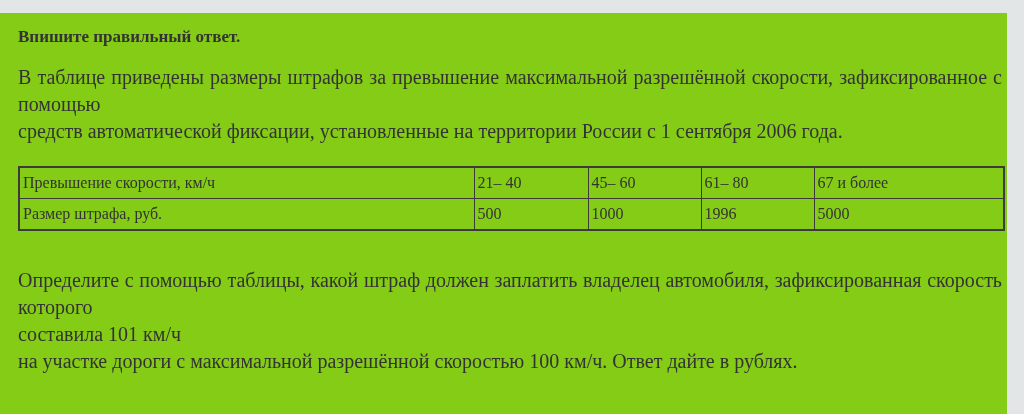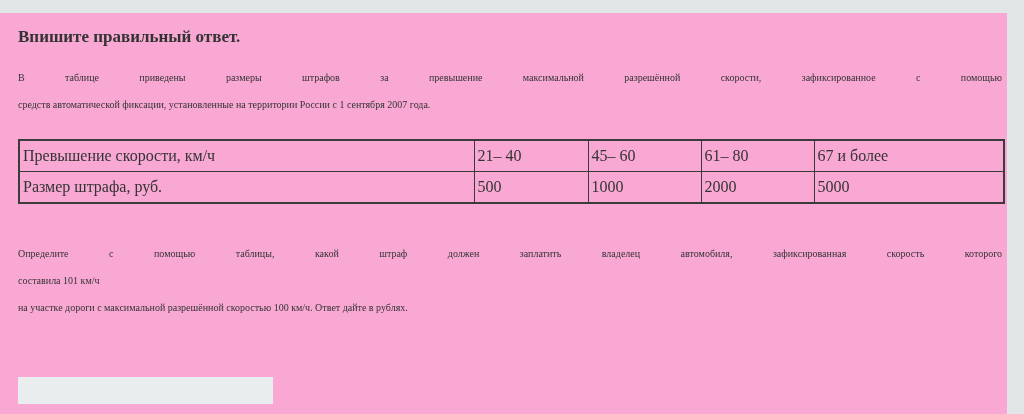--- a/index.html
+++ b/index.html
@@ -18,30 +18,30 @@
   }
   .right-strip {
     position: absolute; top: 0; right: 0;
     width: 17px; height: 414px;
     background: #e2e6e6;
   }
   .content {
     position: absolute; top: 13px; left: 0;
     width: 1007px; height: 401px;
     padding: 0 5px 0 18px;
-    background: #f9a8d4;
+    background: #84cc16;
   }
   .heading {
     margin-top: 14px;
     font-size: 17px;
     font-weight: bold;
     line-height: 20px;
   }
   .para {
-    font-size: 10px;
+    font-size: 20px;
     line-height: 27px;
   }
   .intro-para { margin-top: 17px; }
   .question-para { margin-top: 36px; }
   .jline {
     text-align: justify;
     text-align-last: justify;
   }
   table.fines {
     margin-top: 21px;
@@ -78,21 +78,21 @@
 
 <div class="top-strip"></div>
 <div class="right-strip"></div>
 
 <div class="content">
 
   <div class="heading">Впишите правильный ответ.</div>
 
   <div class="para intro-para">
     <div class="jline">В таблице приведены размеры штрафов за превышение максимальной разрешённой скорости, зафиксированное с помощью</div>
-    <div>средств автоматической фиксации, установленные на территории России с 1 сентября 2007 года.</div>
+    <div>средств автоматической фиксации, установленные на территории России с 1 сентября 2006 года.</div>
   </div>
 
   <table class="fines">
     <colgroup>
       <col style="width:455px">
       <col style="width:114px">
       <col style="width:113px">
       <col style="width:113px">
       <col style="width:190px">
     </colgroup>
@@ -101,21 +101,21 @@
         <td>Превышение скорости, км/ч</td>
         <td>21– 40</td>
         <td>45– 60</td>
         <td>61– 80</td>
         <td>67 и более</td>
       </tr>
       <tr>
         <td>Размер штрафа, руб.</td>
         <td>500</td>
         <td>1000</td>
-        <td>2000</td>
+        <td>1996</td>
         <td>5000</td>
       </tr>
     </tbody>
   </table>
 
   <div class="para question-para">
     <div class="jline">Определите с помощью таблицы, какой штраф должен заплатить владелец автомобиля, зафиксированная скорость которого</div>
     <div>составила 101 км/ч</div>
     <div>на участке дороги с максимальной разрешённой скоростью 100 км/ч. Ответ дайте в рублях.</div>
   </div>

